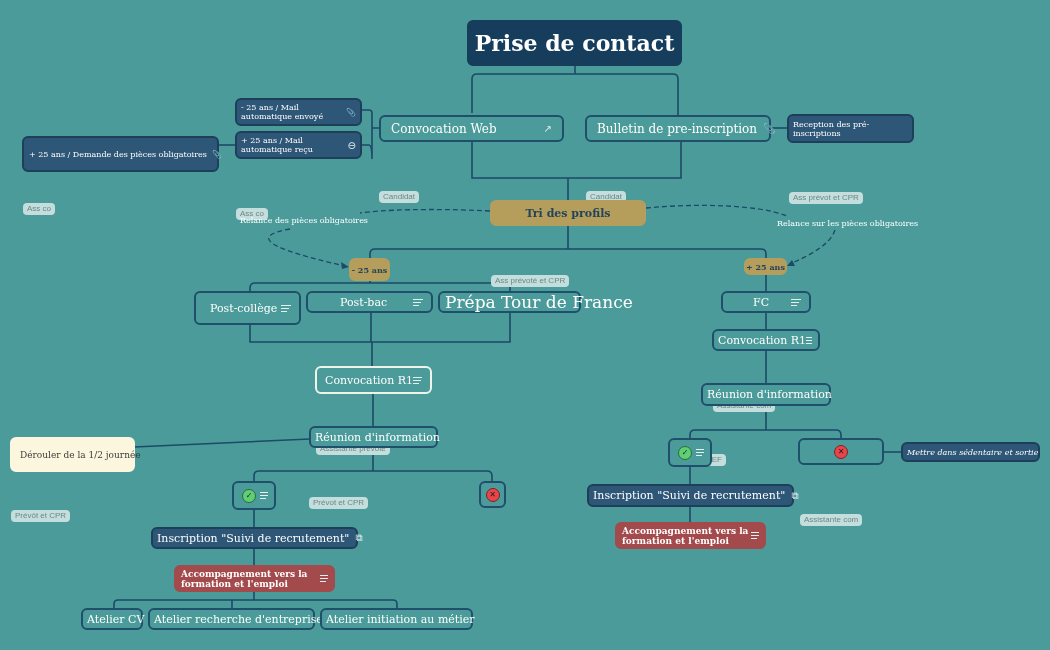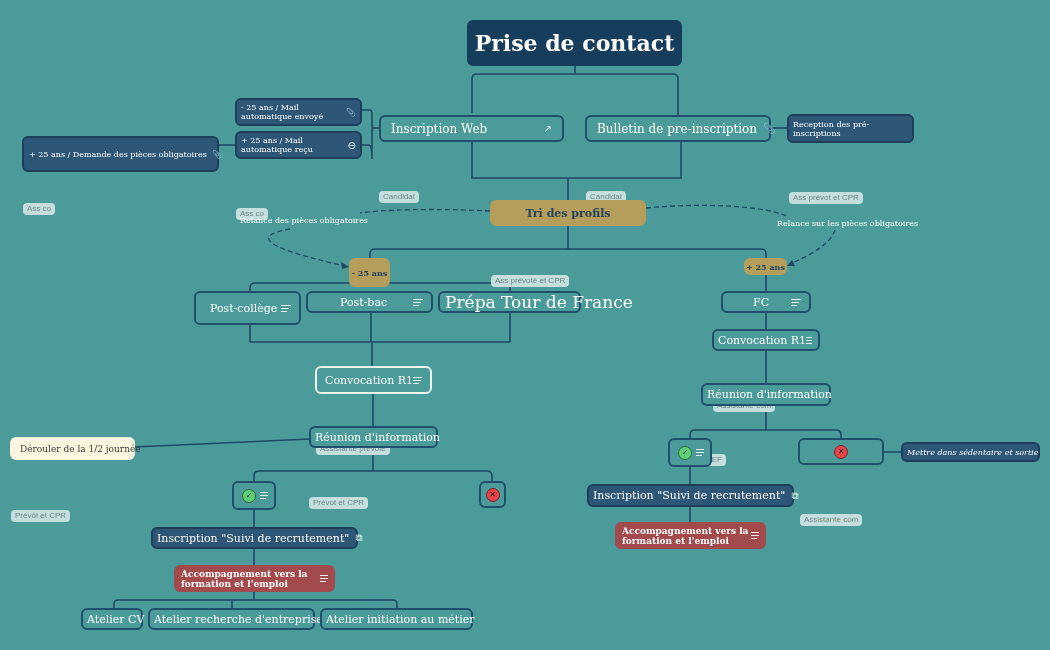--- a/index.html
+++ b/index.html
@@ -69,21 +69,21 @@
     <polygon points="349,267 341,262 342,269"></polygon>
     <polygon points="787,266 792,260 795,266"></polygon>
   </g>
 </svg>
 
 <div class="node root" style="left:467px;top:20px;width:215px;height:46px;">
   <span>Prise de contact</span>
 </div>
 
 <div class="node teal" style="left:379px;top:115px;width:185px;height:27px;padding:0 10px;font-size:12px;">
-  <span class="label">Inscription Web</span>
+  <span class="label">Convocation Web</span>
   <span class="icon">↗</span>
 </div>
 <span class="tag" style="left:379px;top:146px;">Candidat</span>
 
 <div class="node teal" style="left:585px;top:115px;width:186px;height:27px;padding:0 10px;font-size:12px;">
   <span class="label">Bulletin de pre-inscription</span>
   <span class="icon">📎</span>
 </div>
 <span class="tag" style="left:586px;top:146px;">Candidat</span>
 
@@ -110,21 +110,21 @@
 <span class="tag" style="left:23px;top:158px;">Ass co</span>
 
 <div class="node gold" style="left:490px;top:200px;width:156px;height:26px;font-size:11px;">
   <span>Tri des profils</span>
 </div>
 <span class="tag" style="left:491px;top:230px;">Ass prévoté et CPR</span>
 
 <span class="rel" style="left:240px;top:216px;">Relance des pièces obligatoires</span>
 <span class="rel" style="left:777px;top:219px;">Relance sur les pièces obligatoires</span>
 
-<div class="node gold" style="left:349px;top:258px;width:41px;height:29px;font-size:8px;">
+<div class="node gold" style="left:349px;top:258px;width:41px;height:23px;font-size:8px;">
   <span>- 25 ans</span>
 </div>
 
 <div class="node gold" style="left:744px;top:258px;width:43px;height:17px;font-size:8px;">
   <span>+ 25 ans</span>
 </div>
 
 <div class="node teal" style="left:194px;top:291px;width:107px;height:34px;padding:0 8px 0 14px;font-size:11px;">
   <span class="label">Post-collège</span>
   <span class="lines"></span>
@@ -142,21 +142,21 @@
   <span class="label">Convocation R1</span>
   <span class="lines"></span>
 </div>
 <span class="tag" style="left:316px;top:398px;">Assistante prévoté</span>
 
 <div class="node teal" style="left:309px;top:426px;width:129px;height:22px;padding:0 4px;font-size:11px;">
   <span class="label">Réunion d'information</span>
 </div>
 <span class="tag" style="left:309px;top:452px;">Prévot et CPR</span>
 
-<div class="node cream" style="left:10px;top:437px;width:125px;height:23px;padding:0 8px;">
+<div class="node cream" style="left:10px;top:437px;width:125px;height:35px;padding:0 8px;">
   <span class="label">Dérouler de la 1/2 journée</span>
 </div>
 <span class="tag" style="left:11px;top:465px;">Prévôt et CPR</span>
 
 <div class="node teal" style="left:232px;top:481px;width:44px;height:29px;padding:0 6px 0 8px;justify-content:space-between;">
   <span class="chk">✓</span>
   <span class="lines" style="width:8px;"></span>
 </div>
 <div class="node teal" style="left:479px;top:481px;width:27px;height:27px;justify-content:center;">
   <span class="crs">✕</span>

